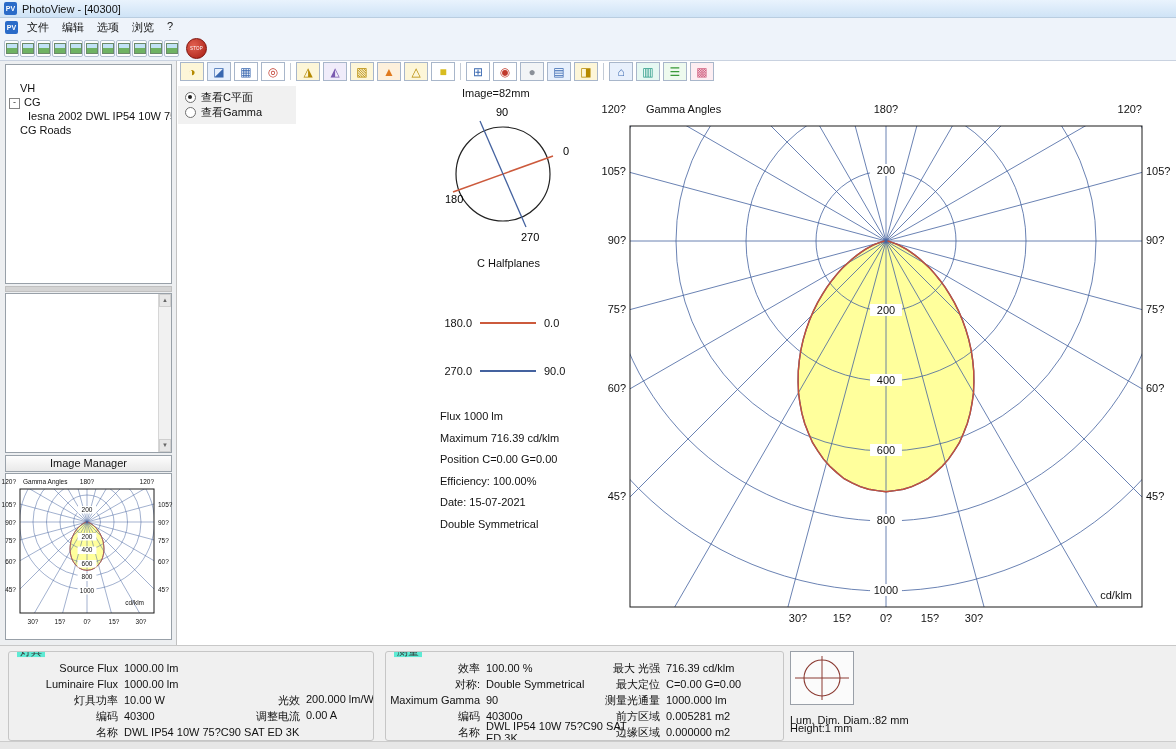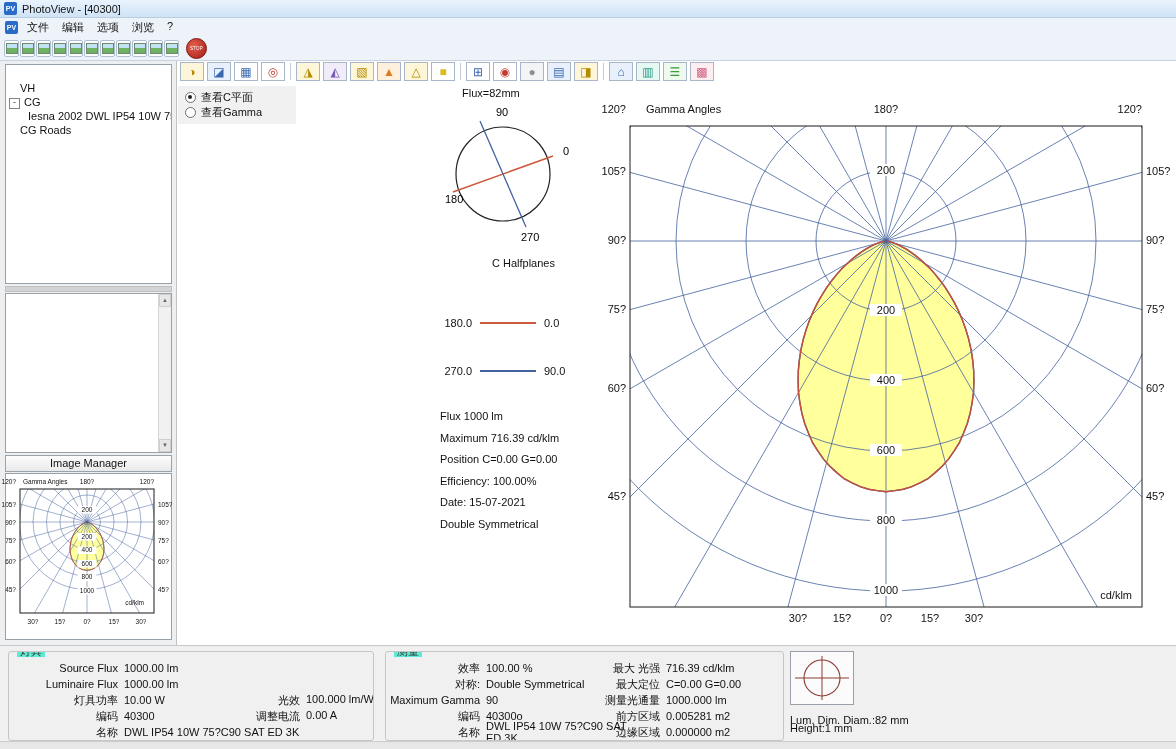--- a/index.html
+++ b/index.html
@@ -44,21 +44,21 @@
     font-size:12px;line-height:1;box-sizing:border-box;background:#fff}
   .tb-sep{width:1px;height:17px;background:#c3cbd6;margin:0 2px}
 
   #view-options{left:178px;top:86px;width:118px;height:38px;background:#f1f1f1;padding:4px 0 0 7px;box-sizing:border-box}
   .radio-row{height:15px;display:flex;align-items:center}
   .radio{width:9px;height:9px;border:1px solid #6f6f6f;border-radius:50%;background:#fff;display:inline-block;
     margin-right:5px;position:relative;flex:none}
   .radio.sel::after{content:"";position:absolute;left:2px;top:2px;width:4px;height:4px;border-radius:50%;background:#222}
 
   #diam-label{left:462px;top:87px}
-  #c-caption{left:492px;top:257px}
+  #c-caption{left:477px;top:257px}
   .legend-row{display:flex;align-items:center;height:14px}
   #legend-1{left:440px;top:316px}
   #legend-2{left:440px;top:364px}
   .legend-from{width:32px;text-align:right}
   .legend-line{width:56px;height:2px;margin:0 8px;flex:none}
   #info-block{left:440px;top:406px;line-height:21.5px}
   .info-line{display:block;white-space:nowrap}
 
   #bottom-panel{left:0;top:645px;width:1176px;height:96px;background:#f0f0f0;border-top:1px solid #c8c8c8;box-sizing:border-box}
   .groupbox{position:absolute;border:1px solid #c6c6c6;border-radius:3px;overflow:hidden}
@@ -298,21 +298,21 @@
     <div class="radio-row">
       <span class="radio sel"></span>
       <span>查看C平面</span>
     </div>
     <div class="radio-row">
       <span class="radio"></span>
       <span>查看Gamma</span>
     </div>
   </div>
 
-<span id="diam-label" class="abs">Flux=82mm</span>
+<span id="diam-label" class="abs">Image=82mm</span>
 
 <svg class="abs" style="left:445px;top:100px" width="130" height="145">
   <circle cx="58" cy="74" r="47" fill="none" stroke="#222" stroke-width="1.2"></circle>
   <line id="cp-line-0" x1="8" y1="92" x2="108" y2="56" stroke="#cc5a3c" stroke-width="1.6"></line>
   <line id="cp-line-90" x1="35" y1="21" x2="81" y2="127" stroke="#44629f" stroke-width="1.3"></line>
   <text x="57" y="16" text-anchor="middle" font-size="11">90</text>
   <text x="118" y="55" font-size="11">0</text>
   <text x="0" y="103" font-size="11">180</text>
   <text x="76" y="141" font-size="11">270</text>
 </svg>
@@ -424,21 +424,21 @@
           <span class="f-val">1000.00 lm</span>
         </div>
         <div class="f-row">
           <span class="f-lbl" style="width: 105px;">Luminaire Flux</span>
           <span class="f-val">1000.00 lm</span>
         </div>
         <div class="f-row">
           <span class="f-lbl" style="width: 105px;">灯具功率</span>
           <span class="f-val">10.00 W</span>
           <span class="f-lbl c2" style="left: 198px; width: 88px; text-align: right;">光效</span>
-          <span class="f-val c2" style="left: 292px;">100.000 lm/W</span>
+          <span class="f-val c2" style="left: 292px;">200.000 lm/W</span>
         </div>
         <div class="f-row">
           <span class="f-lbl" style="width: 105px;">编码</span>
           <span class="f-val">40300</span>
           <span class="f-lbl c2" style="left: 198px; width: 88px; text-align: right;">调整电流</span>
           <span class="f-val c2" style="left: 292px;">0.00 A</span>
         </div>
         <div class="f-row">
           <span class="f-lbl" style="width: 105px;">名称</span>
           <span class="f-val">DWL IP54 10W 75?C90 SAT ED 3K</span>

